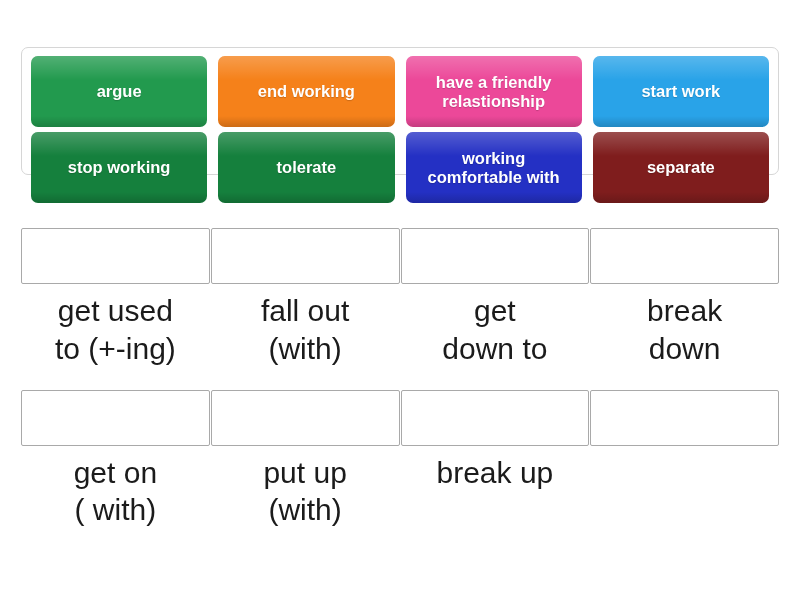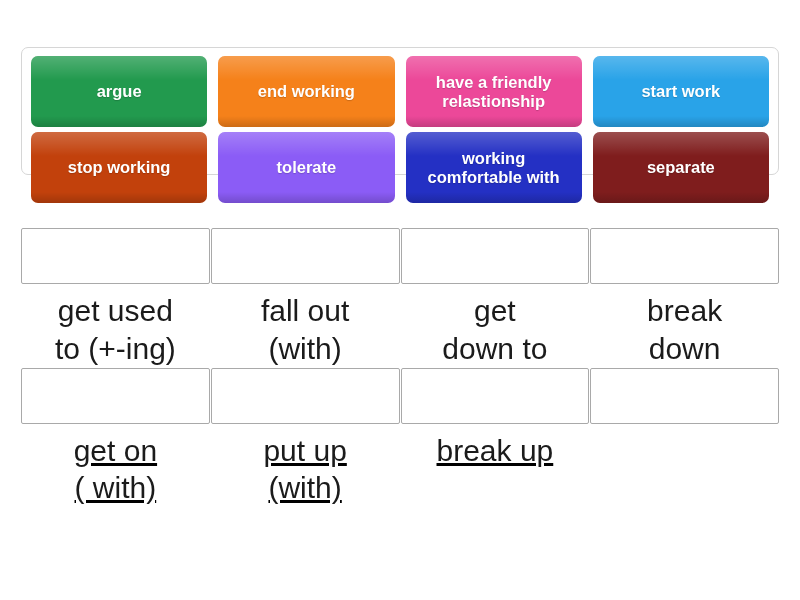--- a/index.html
+++ b/index.html
@@ -91,21 +91,21 @@
     position: absolute;
     left: 21px;
     top: 228px;
     width: 758px;
   }
   .answer-row {
     display: flex;
     gap: 1px;
   }
   .answer-row + .answer-row {
-    text-decoration: underline;
+    margin-top: 22px;
   }
   .answer-cell {
     flex: 1 1 0;
     display: flex;
     flex-direction: column;
     align-items: center;
   }
   .drop-zone {
     width: 100%;
     height: 56px;
@@ -138,24 +138,24 @@
         <span class="tile-label">end working</span>
       </div>
       <div class="tile" style="background: #ec4899;">
         <span class="tile-label">have a friendly relastionship</span>
       </div>
       <div class="tile" style="background: rgb(41, 163, 232);">
         <span class="tile-label">start work</span>
       </div>
     </div>
     <div class="tile-row">
-      <div class="tile" style="background: #c2410c;">
+      <div class="tile" style="background: #15803d;">
         <span class="tile-label">stop working</span>
       </div>
-      <div class="tile" style="background: #8b5cf6;">
+      <div class="tile" style="background: #15803d;">
         <span class="tile-label">tolerate</span>
       </div>
       <div class="tile" style="background: rgb(36, 48, 196);">
         <span class="tile-label">working comfortable with</span>
       </div>
       <div class="tile" style="background: #7f1d1d;">
         <span class="tile-label">separate</span>
       </div>
     </div>
   </div>

